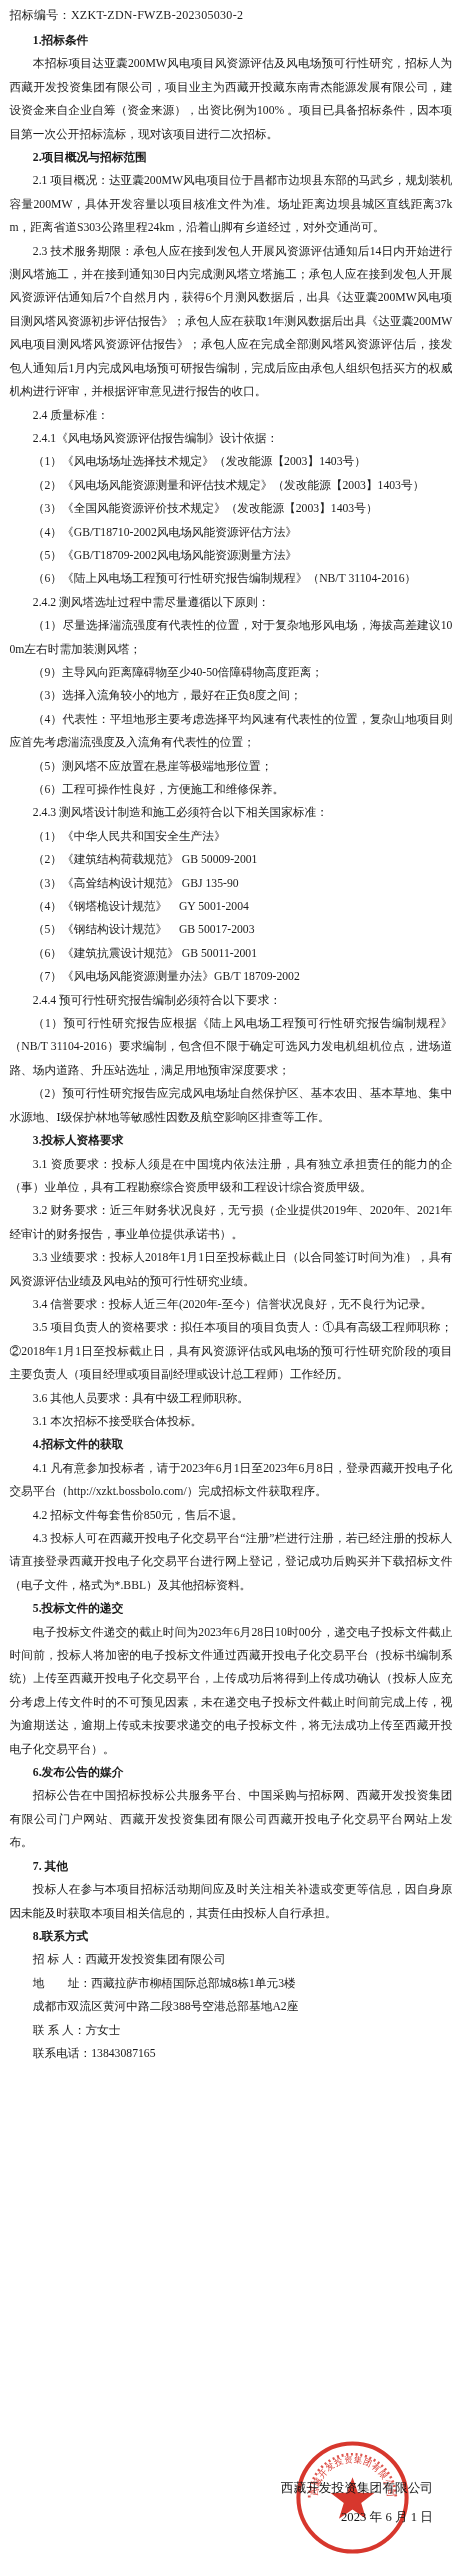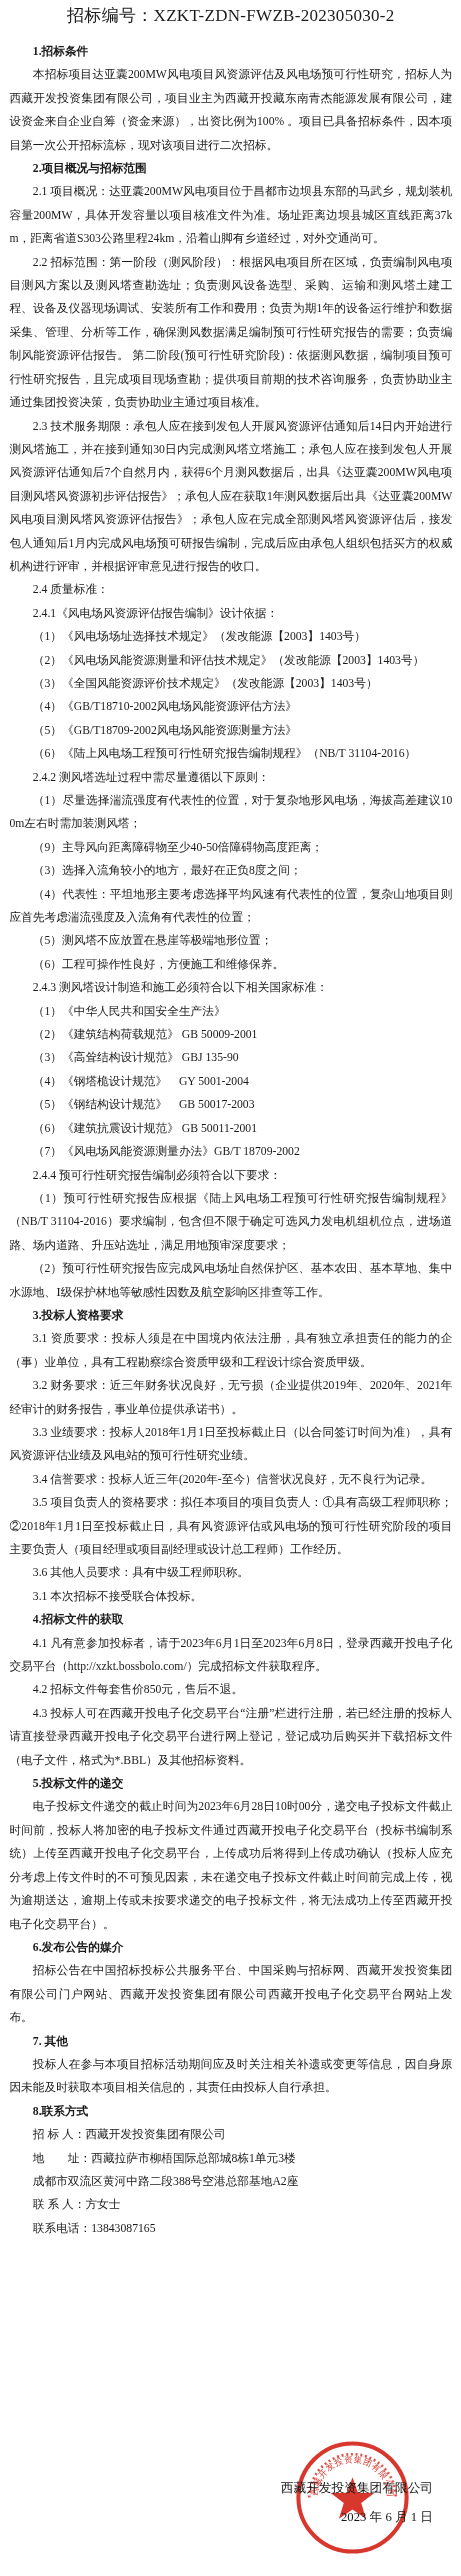--- a/index.html
+++ b/index.html
@@ -3,22 +3,22 @@
 <meta charset="utf-8">
 <style>
   html,body{margin:0;padding:0;}
   body{
     width:461px;height:2576px;position:relative;overflow:hidden;
     background:#ffffff;color:#1b1b1b;
     font-family:"Liberation Serif","DejaVu Serif",serif;
   }
   .doc{padding:4px 8.7px 0 9.4px;}
   .title{
-    margin:0 0 13px 0;text-align:center;font-weight:normal;
-    font-size:17px;line-height:23px;letter-spacing:0.3px;
+    margin:0 0 2px 0;text-align:left;font-weight:normal;
+    font-size:12px;line-height:23px;letter-spacing:0.3px;
     font-family:"Liberation Serif","DejaVu Serif",serif;
   }
   .blk{
     margin:0;font-size:11.7px;line-height:23.4px;
     text-align:justify;text-indent:2em;word-break:break-all;
   }
   .blk.h{font-weight:bold;}
   .signature{
     position:absolute;top:2474px;right:28px;z-index:3;
     text-align:right;font-size:12.7px;line-height:29px;color:#161616;
@@ -31,21 +31,20 @@
 </head>
 <body>
 
 <div class="doc">
   <p class="title">招标编号：XZKT-ZDN-FWZB-202305030-2</p>
   <div>
       <p class="blk h">1.招标条件</p>
       <p class="blk p">本招标项目达亚囊200MW风电项目风资源评估及风电场预可行性研究，招标人为西藏开发投资集团有限公司，项目业主为西藏开投藏东南青杰能源发展有限公司，建设资金来自企业自筹（资金来源），出资比例为100% 。项目已具备招标条件，因本项目第一次公开招标流标，现对该项目进行二次招标。</p>
       <p class="blk h">2.项目概况与招标范围</p>
       <p class="blk p">2.1 项目概况：达亚囊200MW风电项目位于昌都市边坝县东部的马武乡，规划装机容量200MW，具体开发容量以项目核准文件为准。场址距离边坝县城区直线距离37km，距离省道S303公路里程24km，沿着山脚有乡道经过，对外交通尚可。</p>
-      <p class="blk p">2.2 招标范围：第一阶段（测风阶段）：根据风电项目所在区域，负责编制风电项目测风方案以及测风塔查勘选址；负责测风设备选型、采购、运输和测风塔土建工程、设备及仪器现场调试、安装所有工作和费用；负责为期1年的设备运行维护和数据采集、管理、分析等工作，确保测风数据满足编制预可行性研究报告的需要；负责编制风能资源评估报告。 第二阶段(预可行性研究阶段)：依据测风数据，编制项目预可行性研究报告，且完成项目现场查勘；提供项目前期的技术咨询服务，负责协助业主通过集团投资决策，负责协助业主通过项目核准。</p>
       <p class="blk p">2.3 技术服务期限：承包人应在接到发包人开展风资源评估通知后14日内开始进行测风塔施工，并在接到通知30日内完成测风塔立塔施工；承包人应在接到发包人开展风资源评估通知后7个自然月内，获得6个月测风数据后，出具《达亚囊200MW风电项目测风塔风资源初步评估报告》；承包人应在获取1年测风数据后出具《达亚囊200MW风电项目测风塔风资源评估报告》；承包人应在完成全部测风塔风资源评估后，接发包人通知后1月内完成风电场预可研报告编制，完成后应由承包人组织包括买方的权威机构进行评审，并根据评审意见进行报告的收口。</p>
       <p class="blk p">2.4 质量标准：</p>
       <p class="blk p">2.4.1《风电场风资源评估报告编制》设计依据：</p>
       <p class="blk p">（1）《风电场场址选择技术规定》（发改能源【2003】1403号）</p>
       <p class="blk p">（2）《风电场风能资源测量和评估技术规定》（发改能源【2003】1403号）</p>
       <p class="blk p">（3）《全国风能资源评价技术规定》（发改能源【2003】1403号）</p>
       <p class="blk p">（4）《GB/T18710-2002风电场风能资源评估方法》</p>
       <p class="blk p">（5）《GB/T18709-2002风电场风能资源测量方法》</p>
       <p class="blk p">（6）《陆上风电场工程预可行性研究报告编制规程》（NB/T 31104-2016）</p>
       <p class="blk p">2.4.2 测风塔选址过程中需尽量遵循以下原则：</p>

